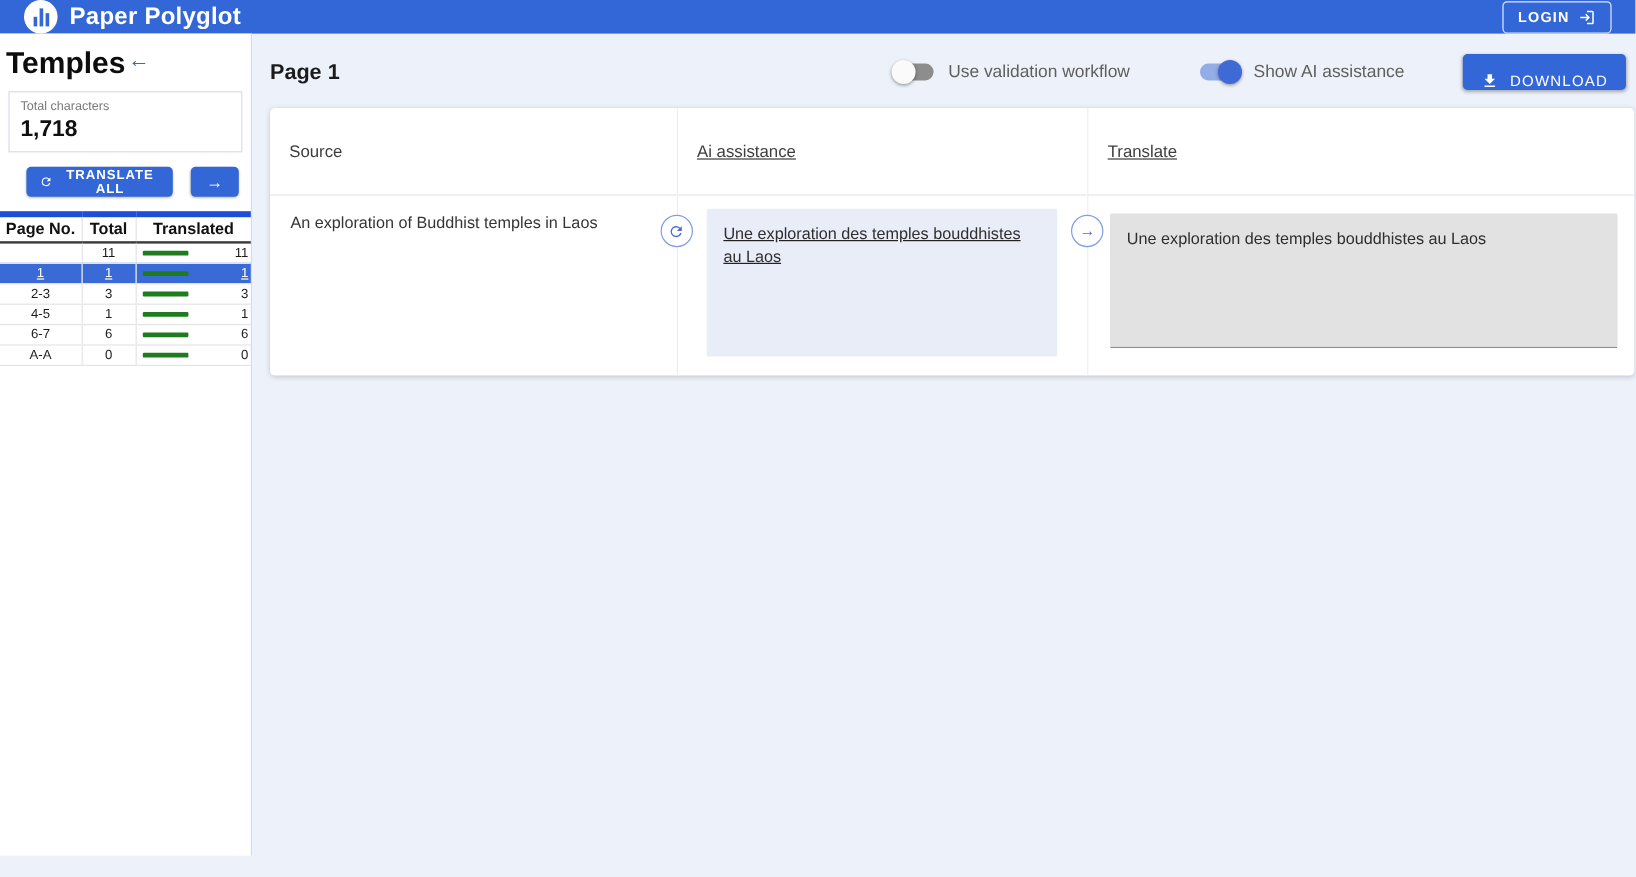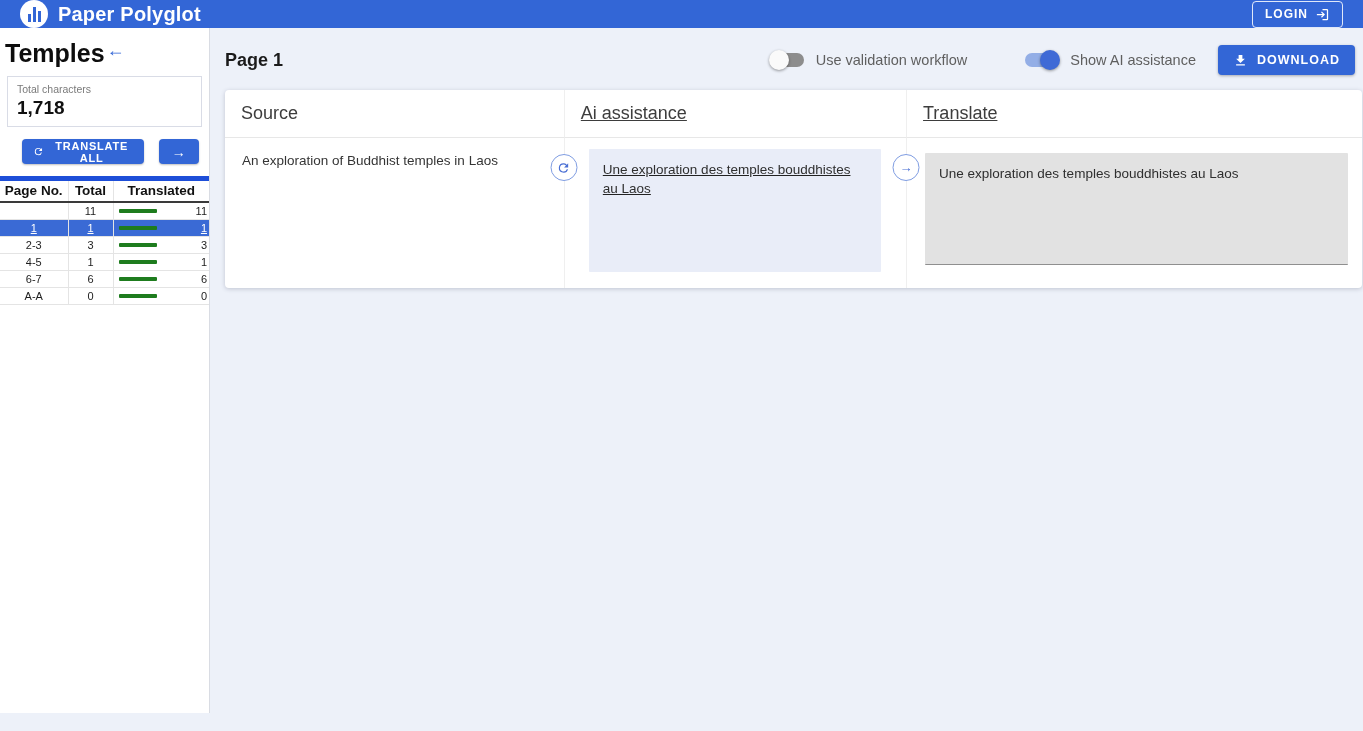--- a/index.html
+++ b/index.html
@@ -102,36 +102,36 @@
   .switch .knob {
     position:absolute; top:0; width:20px; height:20px; border-radius:50%;
     box-shadow:0 1px 3px rgba(0,0,0,.4);
   }
   .switch.off .track { background:#8d8d8d; }
   .switch.off .knob { left:-2px; background:#fafafa; }
   .switch.on .track { background:#93aee6; }
   .switch.on .knob { right:-2px; background:#3f6ad6; }
   .toggle-label { font-size:14.5px; color:#5f5f5f; white-space:nowrap; }
   .download-btn {
-    display:flex; align-items:center; gap:9px;
+    display:flex; align-items:flex-end; gap:9px;
     background:var(--primary,#3366d6); color:#fff; border:none; border-radius:4px;
-    height:30px; padding:0 15px; font-size:12.5px; font-weight:bold; letter-spacing:1px;
-    cursor:pointer; font-family:inherit; box-shadow:0 1px 3px rgba(0,0,0,.3);
+    height:30px; padding:0 15px; font-size:12.5px; font-weight:normal; letter-spacing:1px;
+    cursor:pointer; font-family:inherit; box-shadow:0 1px 3px rgba(0,0,0,.3);margin-left:27px;
   }
   .download-btn svg { width:15px; height:15px; fill:#fff; }
 
   
   .card {
     background:#fff; border-radius:4px; margin:2px 1px 0 15px;
     box-shadow:0 1px 4px rgba(60,64,90,.25);
     overflow:hidden;
   }
   .card-head, .card-row { display:grid; grid-template-columns:29.8% 30.1% 1fr; }
   .card-head > div {
-    padding:13px 16px; font-size:18px; color:#3d3d3d;
+    padding:28px 16px; font-size:14px; color:#3d3d3d;
     border-bottom:1px solid #e7e7e7;
   }
   .card-head > div + div, .card-row > div + div { border-left:1px solid #efefef;text-decoration:underline; }
   .card-row { position:relative; min-height:150px; }
   .cell-source { padding:14px 30px 14px 17px; font-size:13.5px; color:#353535; line-height:1.35; }
   .cell-ai { padding:11px 25px 0 24px; }
   .ai-box {
     background:var(--aibox,#e9edf8); height:123px; padding:12px 14px;
     font-size:13.5px; color:#2f2f2f; line-height:1.4; border-radius:1px;
   }

